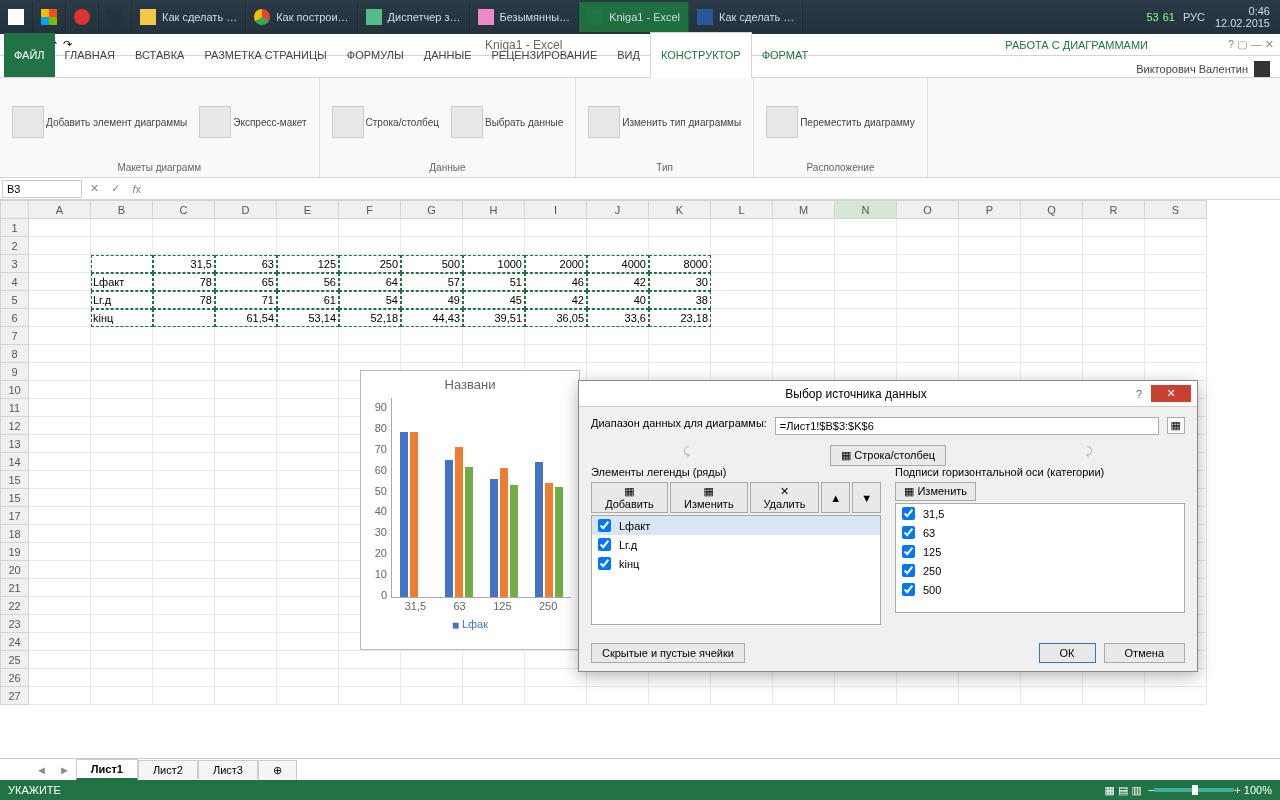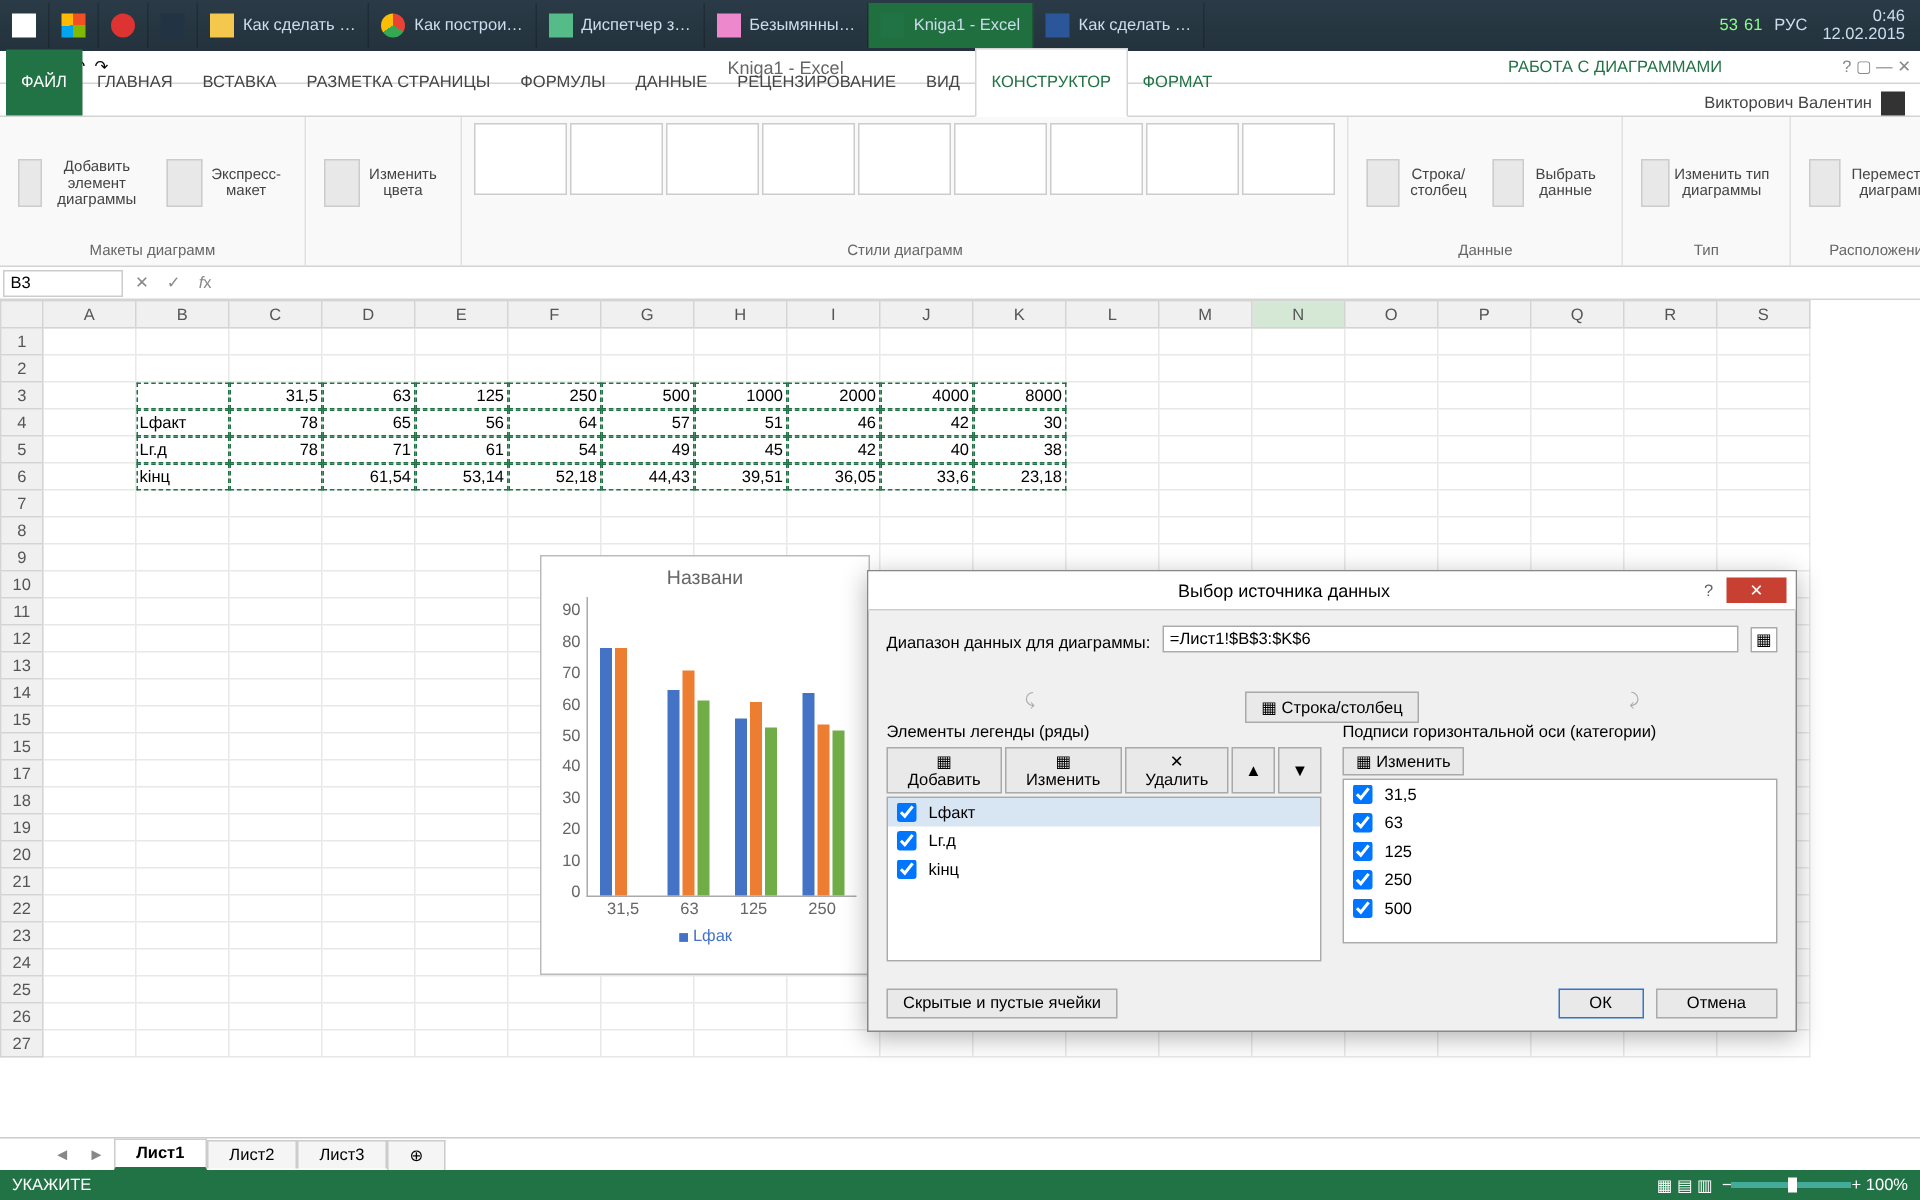--- a/index.html
+++ b/index.html
@@ -57,21 +57,21 @@
 .b1{background:#4472c4;} .b2{background:#ed7d31;} .b3{background:#70ad47;}
 .chart .xax{display:flex;justify-content:space-around;font-size:9px;color:#666;margin:2px 8px 0 30px;}
 .chart .leg{text-align:center;font-size:9px;color:#4472c4;padding-top:6px;}
 
 .dialog{position:absolute;left:578px;top:380px;width:620px;background:#f0f0f0;border:1px solid #888;box-shadow:0 4px 16px rgba(0,0,0,.3);}
 .dlg-title{background:#fff;display:flex;align-items:center;padding:4px 6px;border-bottom:1px solid #ccc;}
 .dlg-title span{flex:1;text-align:center;font-size:12px;}
 .dlg-close{background:#c84031;color:#fff;width:40px;text-align:center;padding:2px 0;cursor:pointer;}
 .dlg-help{width:24px;text-align:center;color:#666;cursor:pointer;}
 .dlg-body{padding:10px 12px;}
-.dlg-row{display:flex;align-items:flex-end;gap:8px;margin-bottom:26px;}
+.dlg-row{display:flex;align-items:flex-start;gap:8px;margin-bottom:10px;}
 .dlg-row input[type=text]{flex:1;border:1px solid #aaa;padding:2px 4px;background:#fff;}
 .rowcol-btn{border:1px solid #aaa;background:#e9e9e9;padding:3px 10px;cursor:pointer;}
 .arrows{display:flex;justify-content:center;gap:140px;color:#aaa;font-size:22px;}
 .cols2{display:flex;gap:14px;}
 .panel{flex:1;}
 .panel .phead{font-size:11px;margin-bottom:4px;}
 .panel .ptools{display:flex;gap:2px;margin-bottom:2px;}
 .panel .ptools button{border:1px solid #aaa;background:#e9e9e9;padding:2px 8px;font-size:11px;cursor:pointer;}
 .listbox{border:1px solid #aaa;background:#fff;height:110px;overflow:auto;}
 .listbox .li{display:flex;align-items:center;gap:8px;padding:3px 6px;}
@@ -175,43 +175,20 @@
       <div class="rbtn">
           <div class="ric"></div>
           <div class="rtx">Добавить элемент диаграммы</div>
         </div>
       <div class="rbtn">
           <div class="ric"></div>
           <div class="rtx">Экспресс-макет</div>
         </div>
     </div>
     <div class="lbl">Макеты диаграмм</div>
-  </div>
-  <div class="rgroup">
-    <div class="btns">
-        <div class="rbtn">
-          <div class="ric"></div>
-          <div class="rtx">Изменить цвета</div>
-        </div>
-      </div>
-    <div class="lbl">&nbsp;</div>
-  </div>
-  <div class="rgroup" style="flex:1">
-    <div class="styles">
-      <div class="style-th"></div>
-        <div class="style-th"></div>
-        <div class="style-th"></div>
-        <div class="style-th"></div>
-      <div class="style-th"></div>
-        <div class="style-th"></div>
-        <div class="style-th"></div>
-        <div class="style-th"></div>
-        <div class="style-th"></div>
-    </div>
-    <div class="lbl">Стили диаграмм</div>
   </div>
   <div class="rgroup">
     <div class="btns">
       <div class="rbtn">
           <div class="ric"></div>
           <div class="rtx">Строка/столбец</div>
         </div>
       <div class="rbtn">
           <div class="ric"></div>
           <div class="rtx">Выбрать данные</div>

